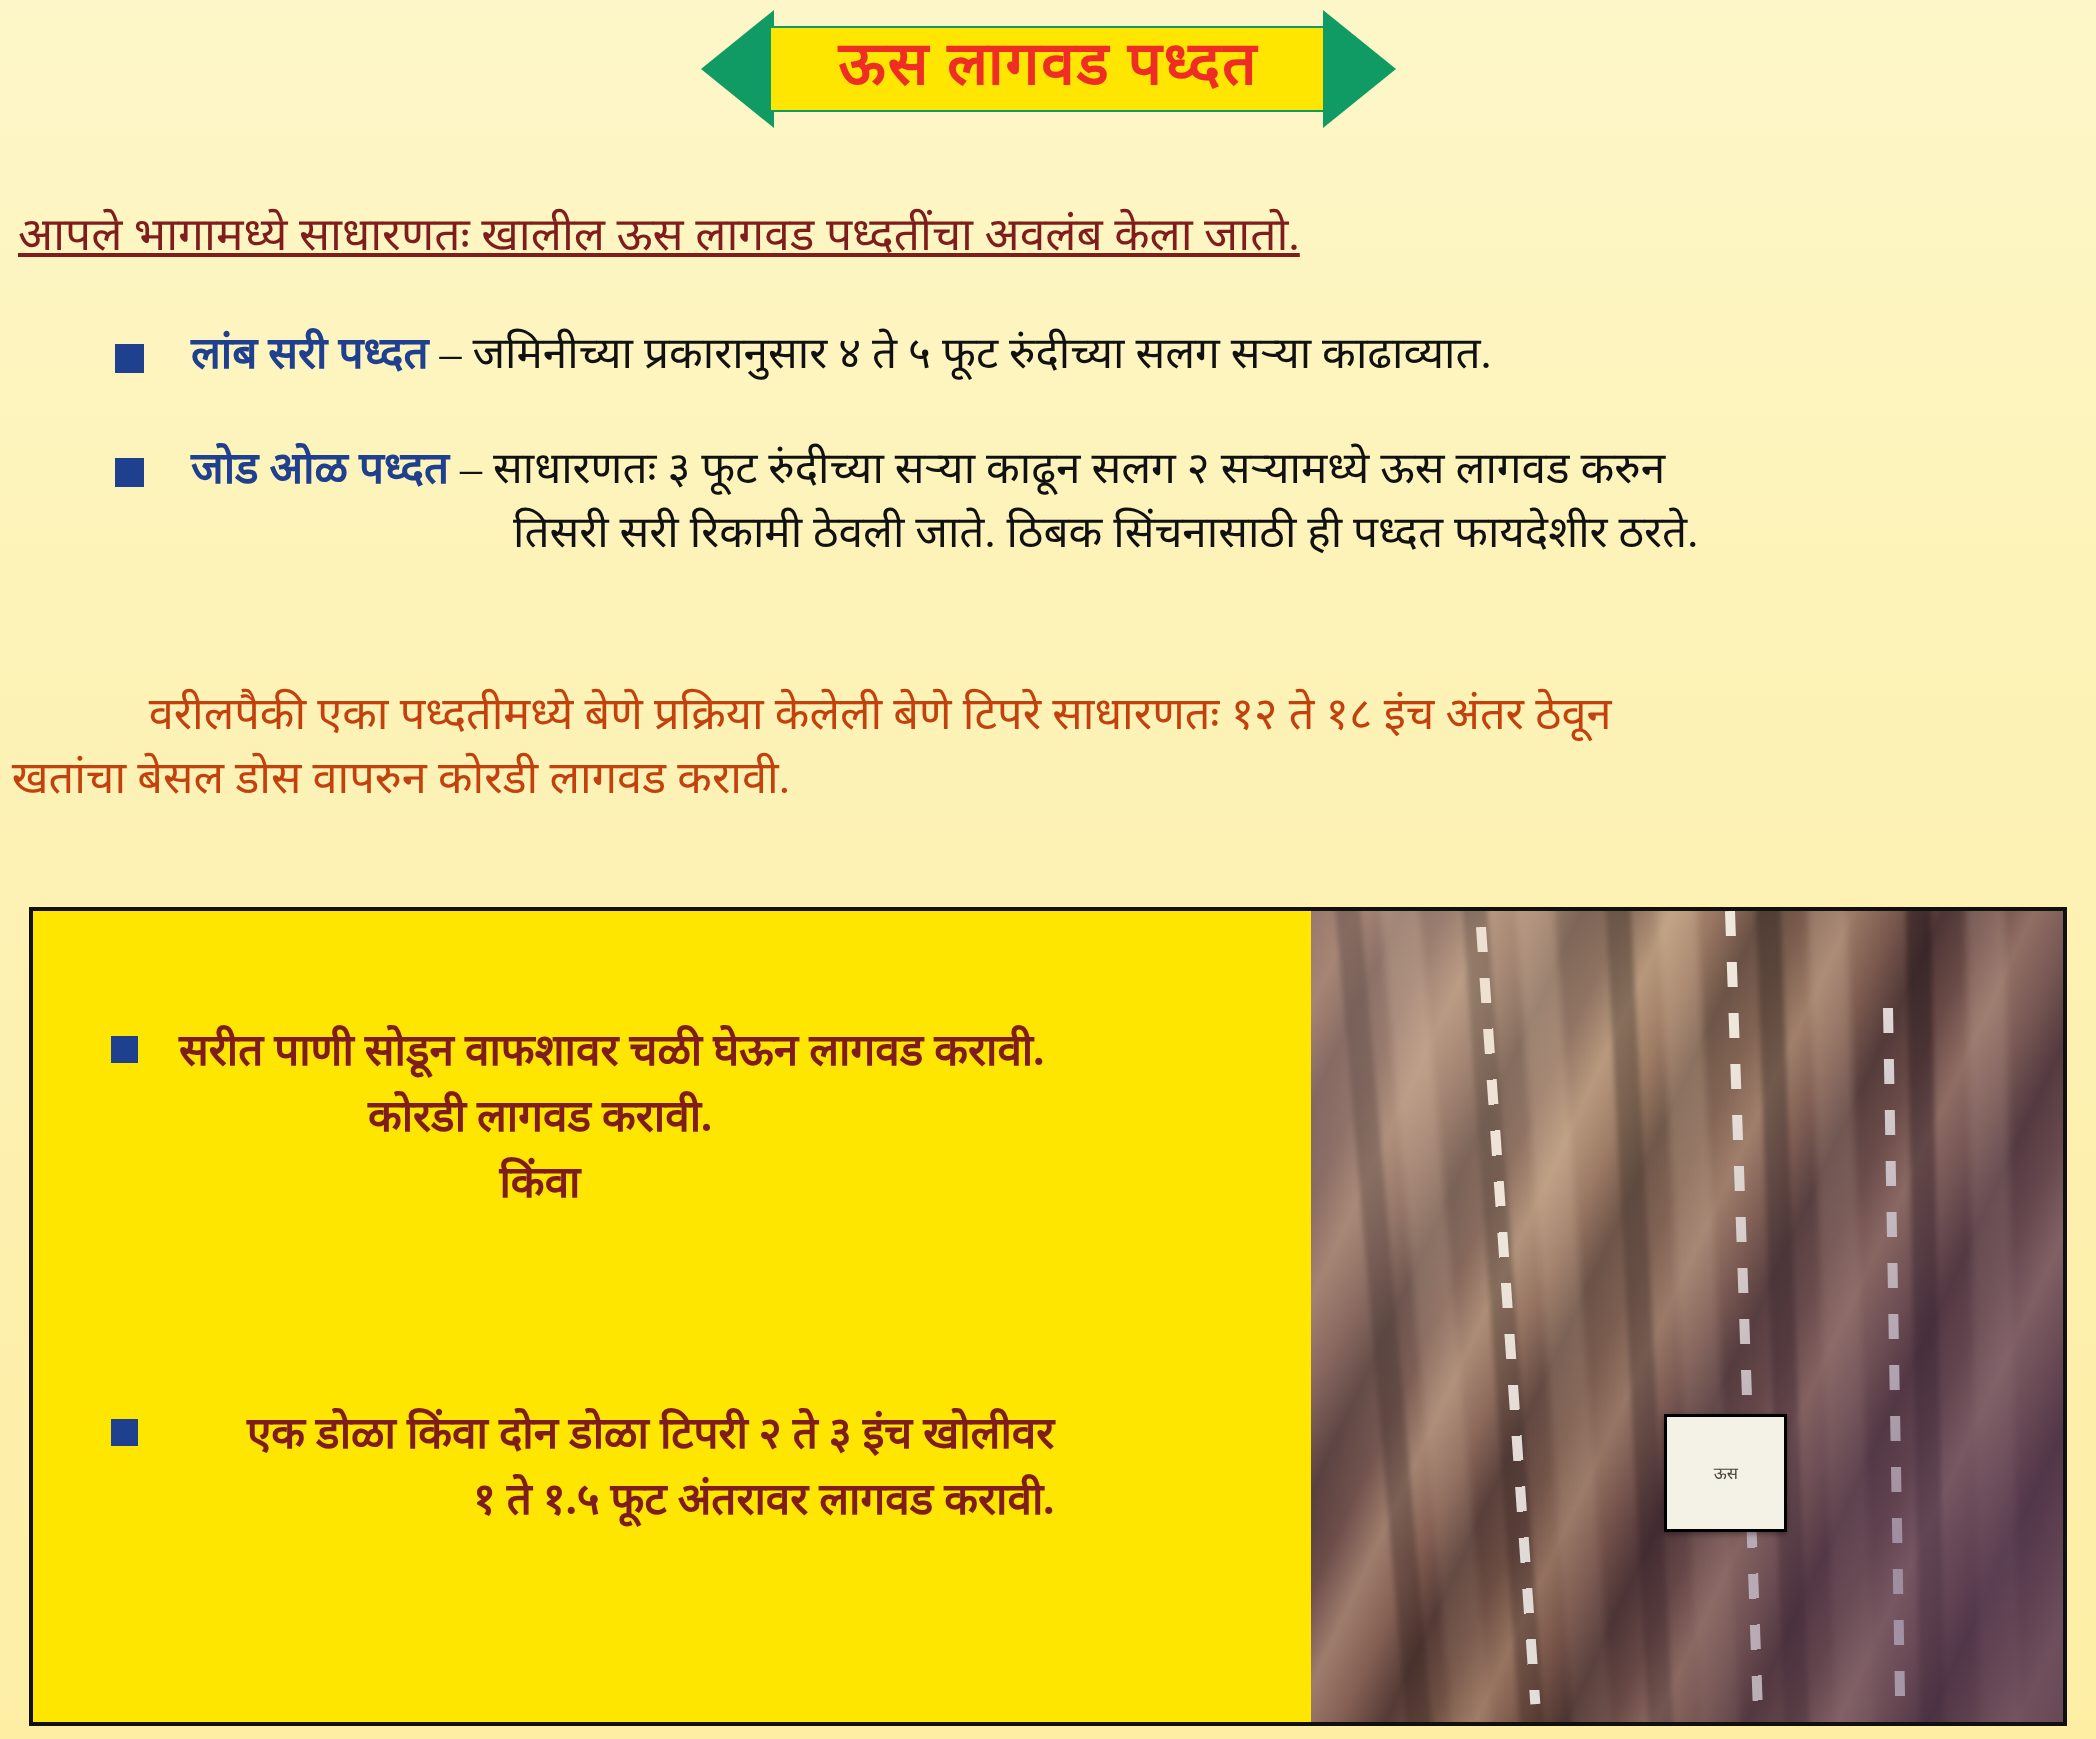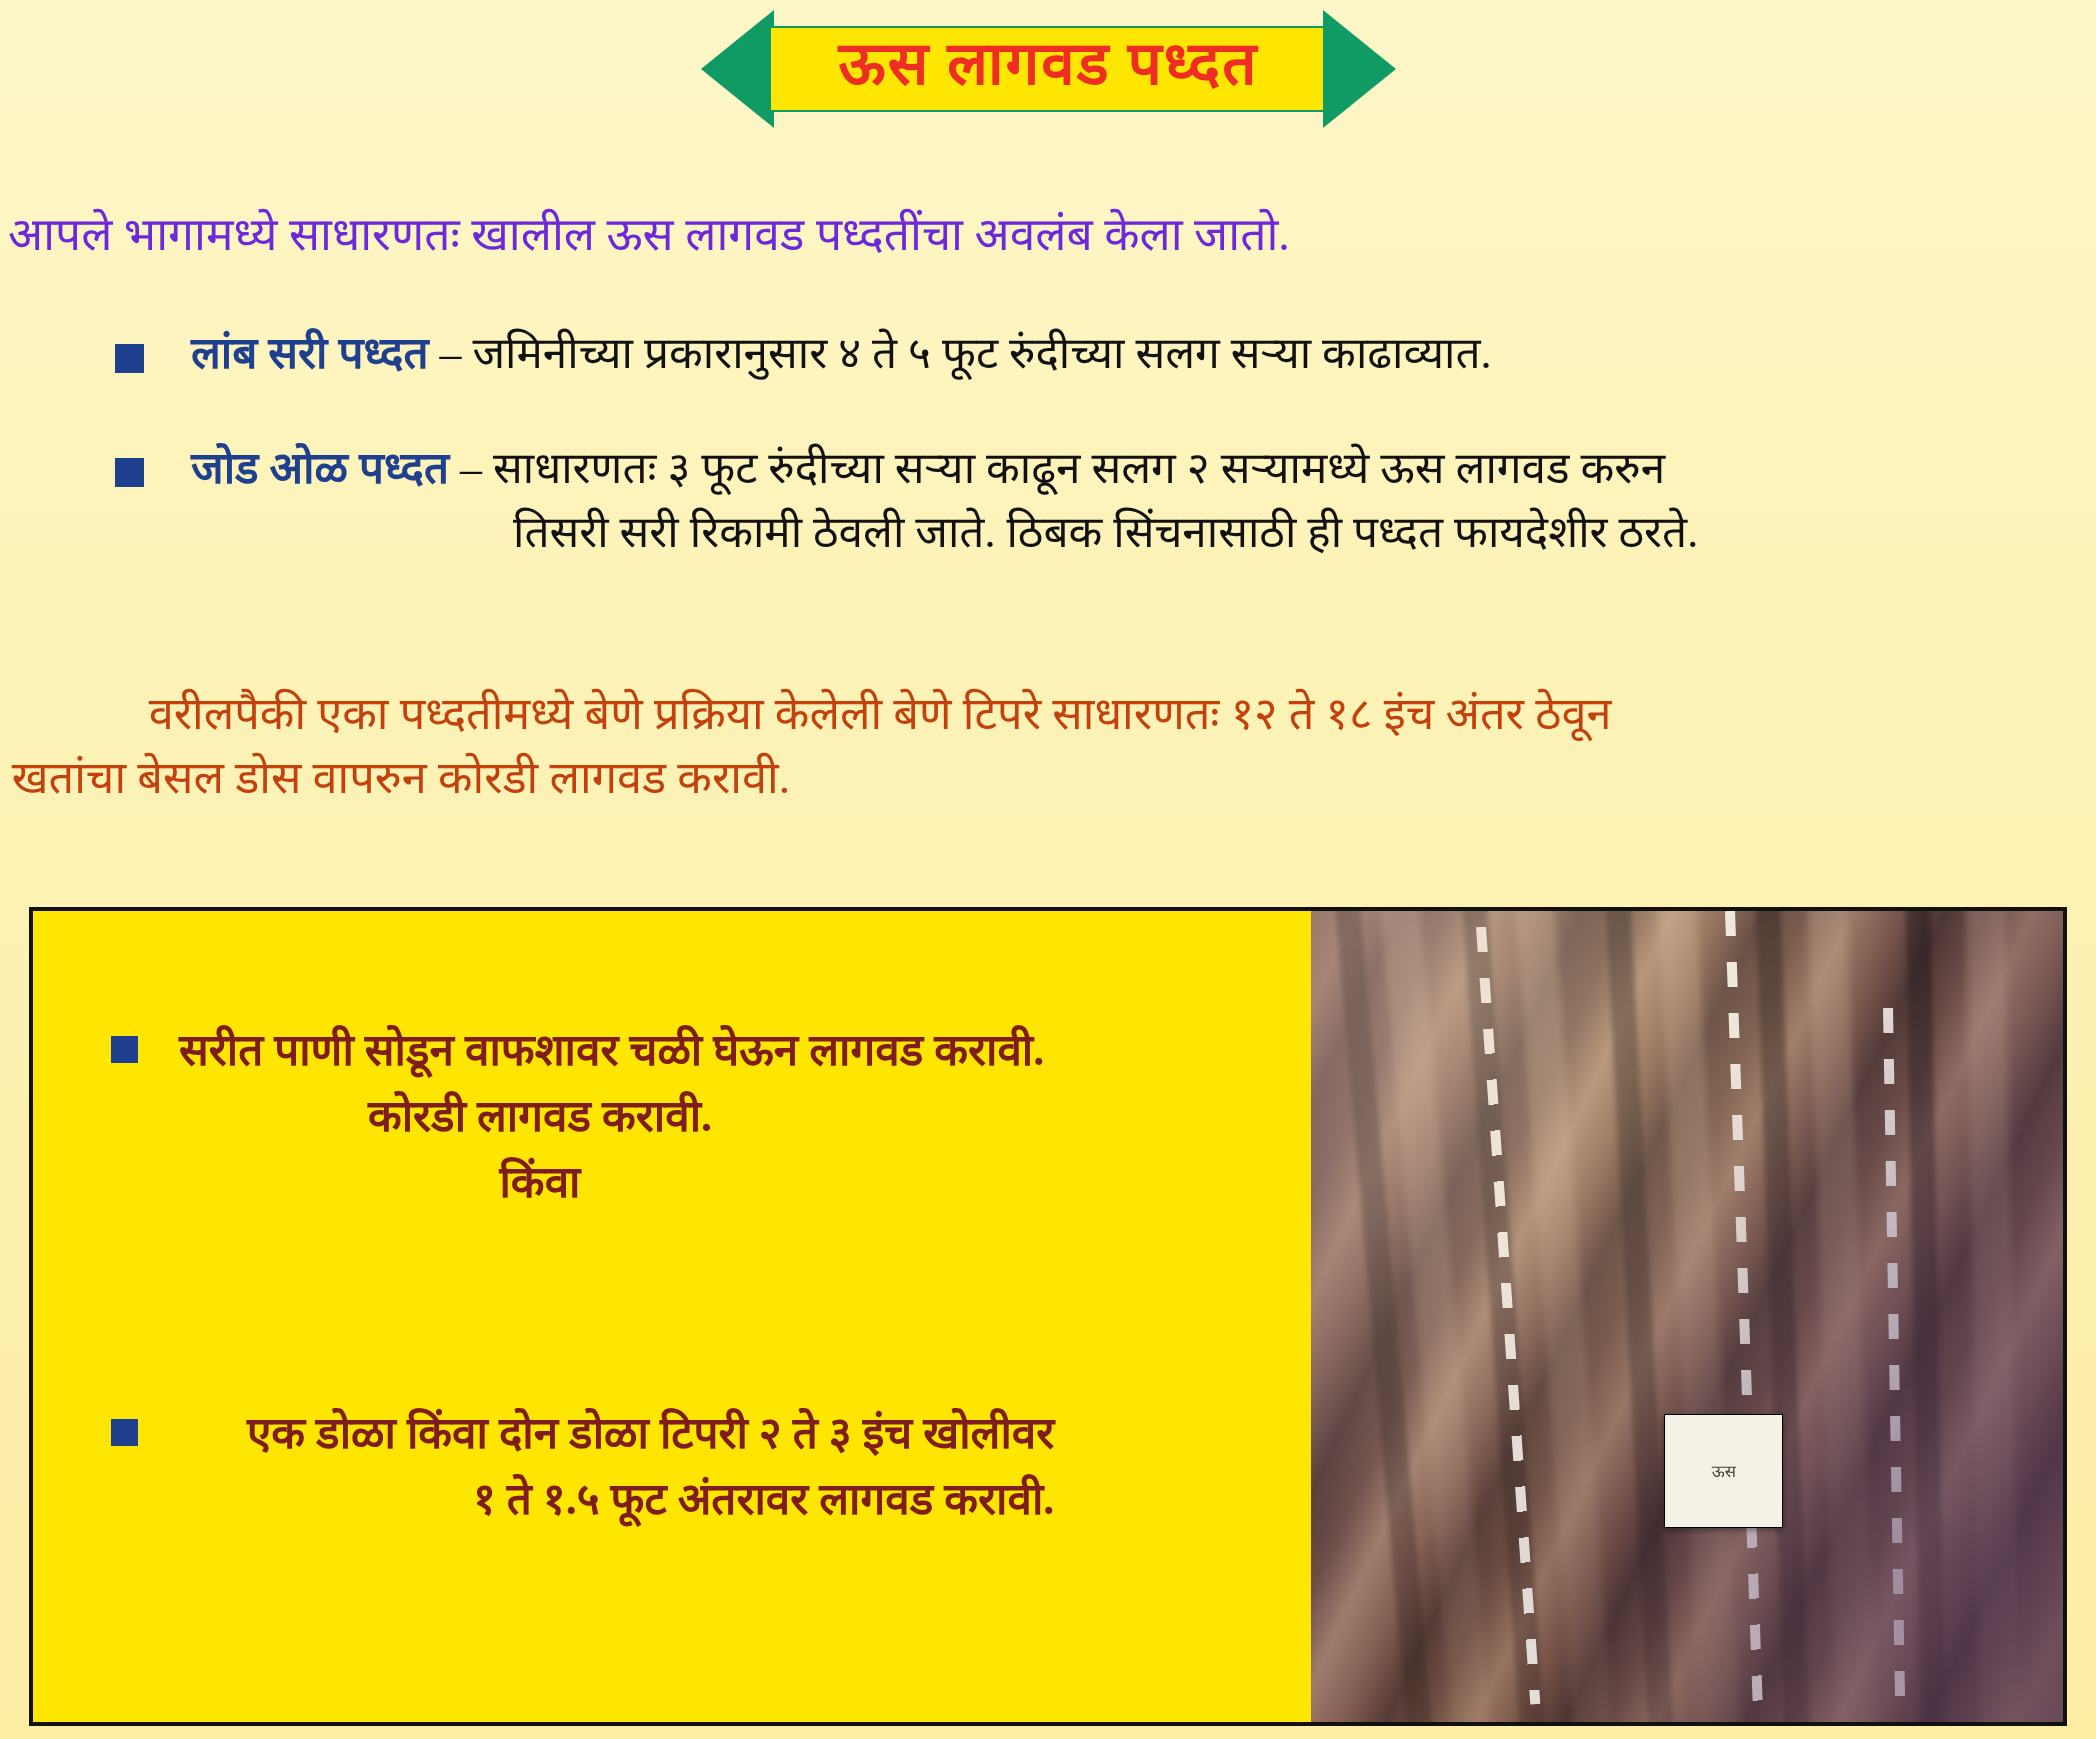--- a/index.html
+++ b/index.html
@@ -58,26 +58,27 @@
     letter-spacing: 2px;
     line-height: 1.05;
     white-space: nowrap;
     font-family: "Liberation Serif", serif;
   }
 
   
   .intro {
     position: absolute;
     top: 207px;
-    left: 8px;
+    left: 18px;
     width: 2048px;
-    color: #6d28d9;
+    color: #7f1d1d;
     font-size: 46px;
     line-height: 1.2;
     white-space: nowrap;
+    text-decoration: underline;
   }
 
   
   .bullets {
     position: absolute;
     top: 322px;
     left: 115px;
     width: 1960px;
   }
   .bullet-row {
@@ -224,21 +225,21 @@
     width: 9.8px;
     background: repeating-linear-gradient(to bottom,
       #f2efe6 0px, #f2efe6 25px, rgba(255,255,255,0) 25px, rgba(255,255,255,0) 51px);
     transform-origin: top center;
   }
   .marker-card {
     position: absolute;
     width: 117px;
     height: 112px;
     background: #f4f1e6;
-    border: 1px solid #000000;
+    border: 3px solid #000000;
     box-shadow: 0 2px 5.9px rgba(0,0,0,0.4);
     display: flex;
     align-items: center;
     justify-content: center;
   }
   .marker-card span {
     font-size: 16.6px;
     color: #4a4336;
     font-family: "Liberation Serif", serif;
   }

